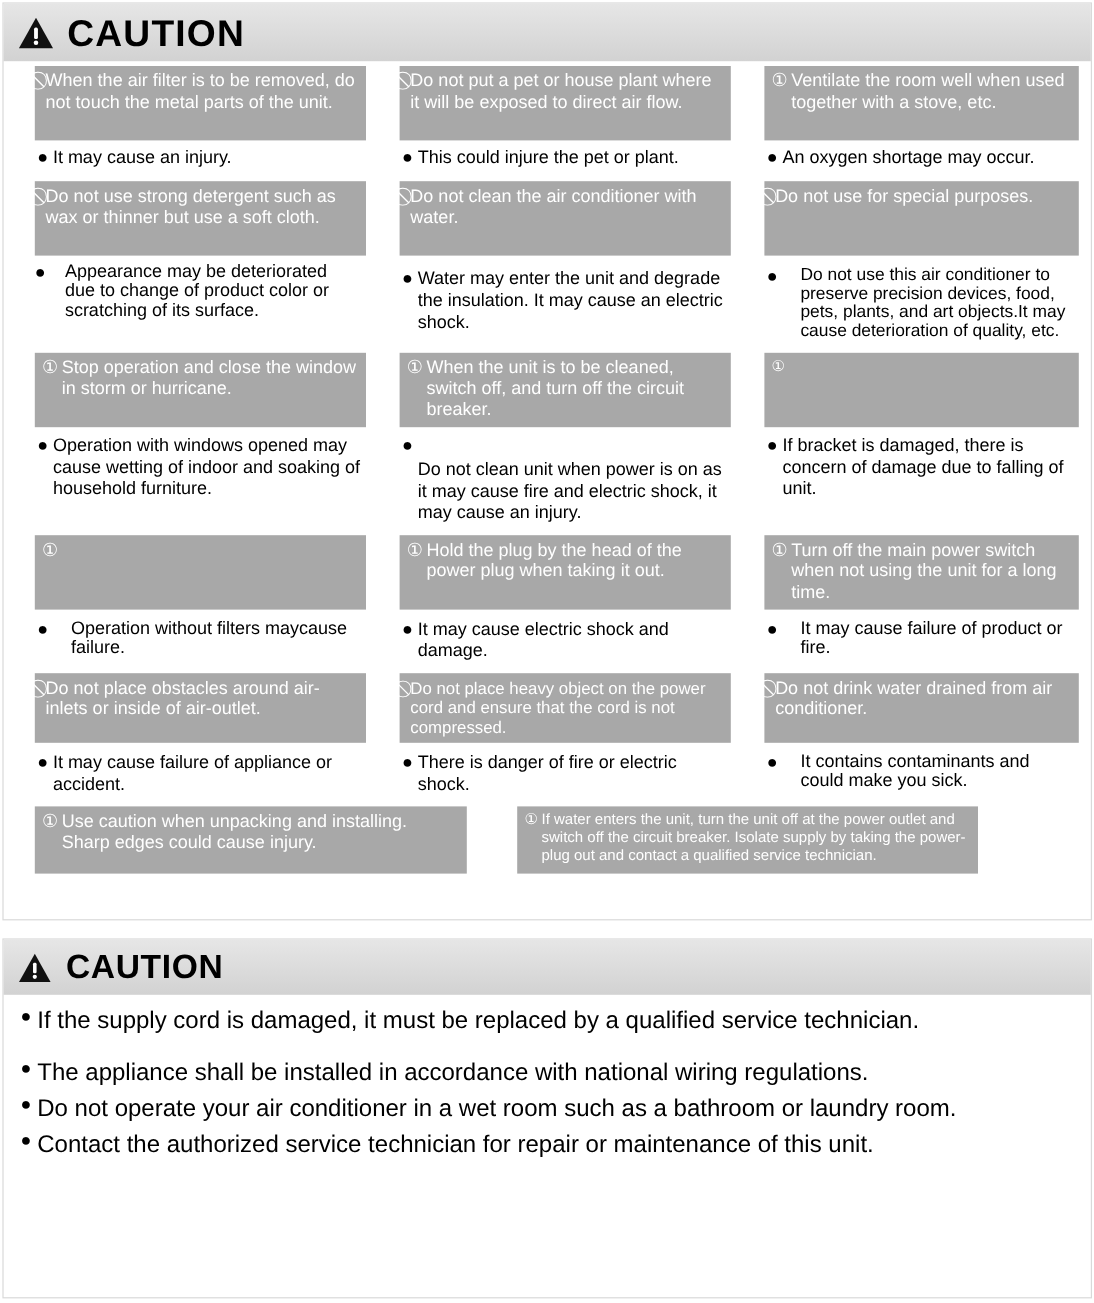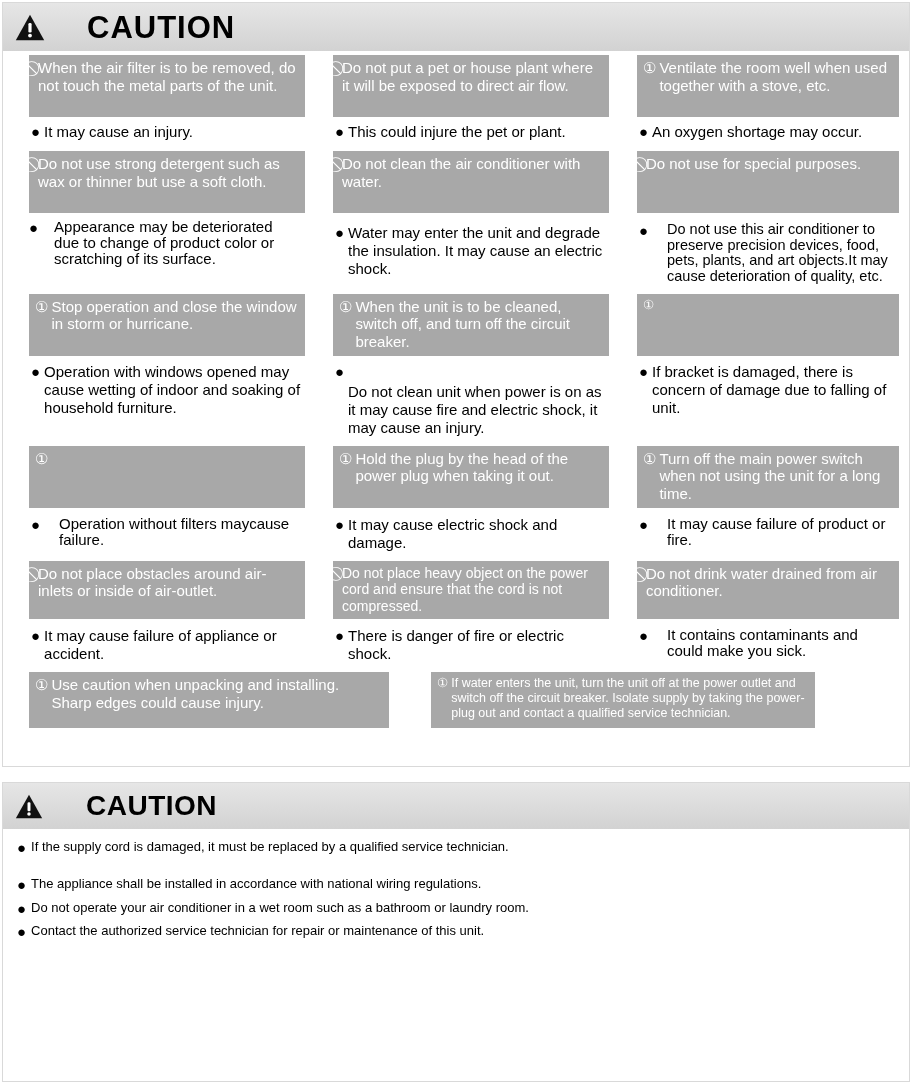--- a/index.html
+++ b/index.html
@@ -34,21 +34,20 @@
     width: 908px;
     height: 300px;
   }
 
   
   .caution-bar {
     background: linear-gradient(to bottom, #e6e6e6 0%, #dcdcdc 50%, #d2d2d2 100%);
     display: flex;
     align-items: center;
     padding-left: 12px;
-    gap: 31px;
   }
   .caution-bar-top { height: 48px; }
   .caution-bar-bottom { height: 46px; }
 
   .warn-tri {
     flex: 0 0 auto;
     display: block;
   }
   .caution-word {
     font-weight: bold;
@@ -148,21 +147,21 @@
     color: #000000;
   }
   .bullet-line .dot {
     flex: 0 0 auto;
     font-size: 15px;
     margin-right: 5px;
     line-height: 1.25;
   }
   .bullet-line .btext {
     flex: 1 1 auto;
-    font-size: 13px;
+    font-size: 20px;
     line-height: 1.25;
   }
   .gap-0 { margin-bottom: 18px; }
   .gap-1 { margin-bottom: 5px; }
 </style>
 </head>
 <body>
 
 <div class="panel panel-top">
 

